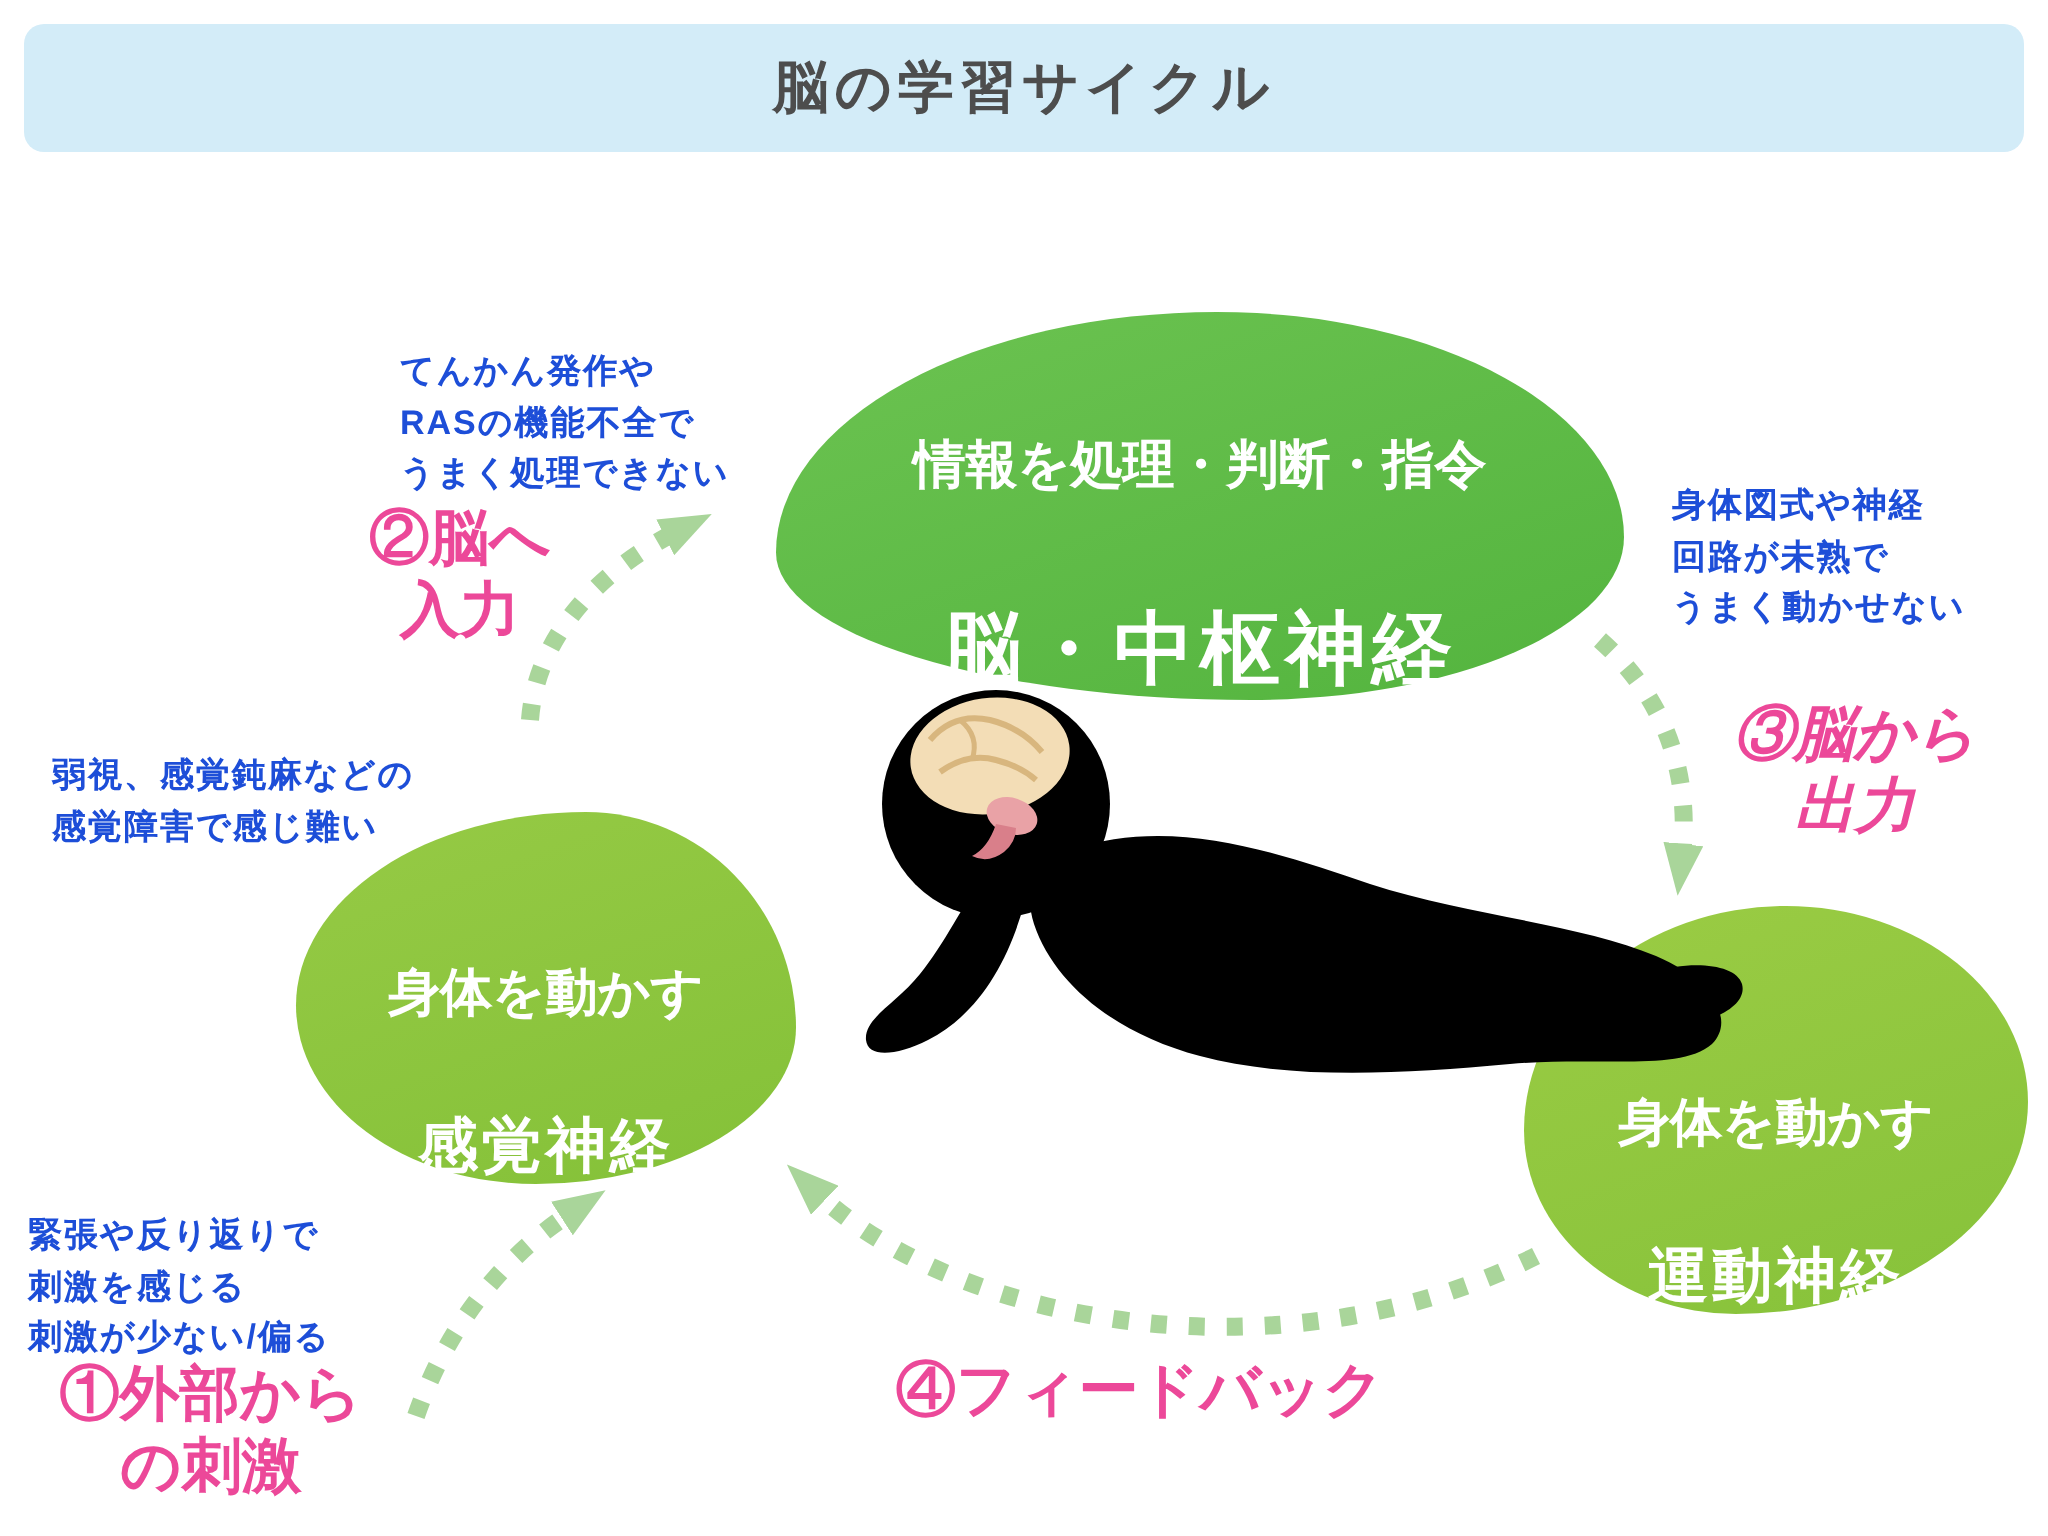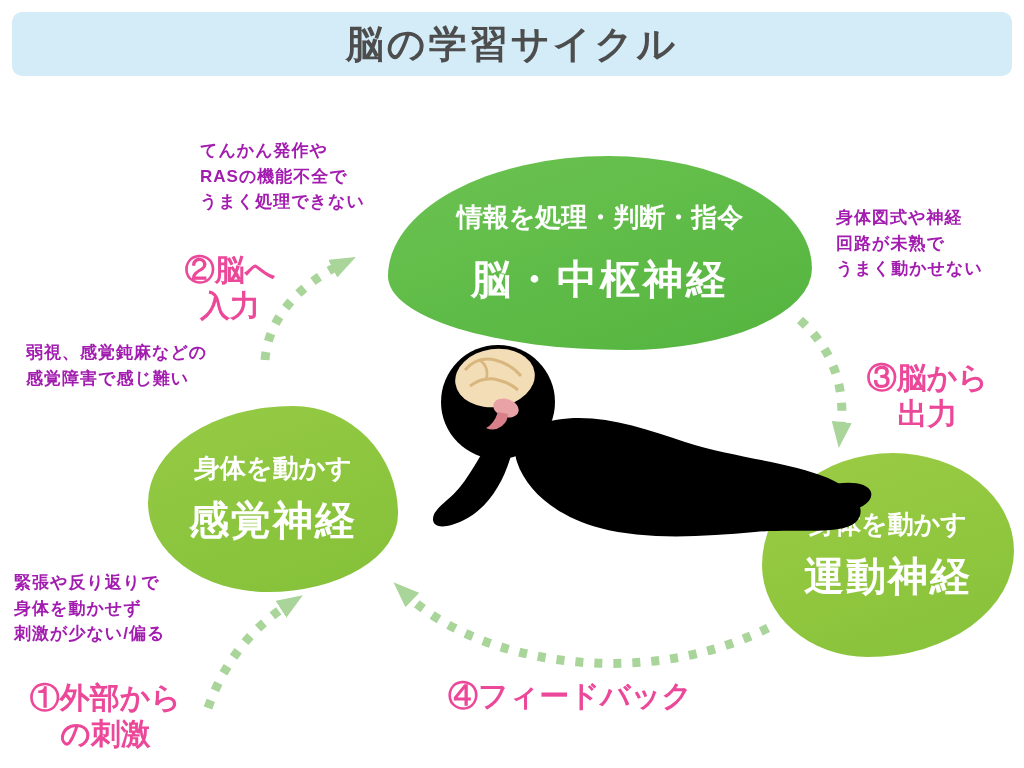--- a/index.html
+++ b/index.html
@@ -8,61 +8,62 @@
     background:#ffffff;
     font-family:"Liberation Sans", sans-serif;
   }
   
   .header {
     position:absolute; left:12px; top:12px; width:1000px; height:64px;
     background:#d3ecf8; border-radius:10px;
     display:flex; align-items:center; justify-content:center;
   }
   .header h1 {
-    margin:0; font-size:38px; font-weight:700; color:#4d4d4d; letter-spacing:3px;
+    margin:0; font-size:28px; font-weight:700; color:#4d4d4d; letter-spacing:3px;
   }
   
   .blob {
     position:absolute; display:flex; flex-direction:column;
-    align-items:center; justify-content:center; color:#ffffff; text-align:center;
+    align-items:center; justify-content:flex-end; color:#ffffff; text-align:center;
     z-index:1;
+    gap:32px;
   }
   .blob-brain {
     left:388px; top:156px; width:424px; height:194px;
     background:linear-gradient(160deg,#6cc351,#53b43e);
     border-radius:52% 48% 44% 56% / 62% 58% 42% 38%;
   }
   .blob-sensory {
     left:148px; top:406px; width:250px; height:186px;
     background:linear-gradient(160deg,#96ca45,#84c138);
     border-radius:58% 42% 52% 48% / 52% 58% 42% 48%;
   }
   .blob-motor {
     left:762px; top:453px; width:252px; height:204px;
     background:linear-gradient(160deg,#9bcc44,#86c23a);
     border-radius:52% 48% 58% 42% / 55% 48% 52% 45%;
   }
   .blob-sub   { font-size:26px; font-weight:700; line-height:1.2; }
-  .blob-title { font-size:40px; font-weight:700; line-height:1.25; margin-top:10px; letter-spacing:2px; }
+  .blob-title { font-size:30px; font-weight:700; line-height:1.25; margin-top:10px; letter-spacing:2px; }
   .blob-title-lg { font-size:40px; letter-spacing:3px;margin-top:20px; }
   
   .overlay { position:absolute; left:0; top:0; z-index:2; pointer-events:none; }
   
   .step {
     position:absolute; z-index:3; font-size:30px; font-weight:700; color:#ec4899;
     text-align:center; white-space:pre-line; line-height:1.2;
   }
   .step-to-brain   { left:140px; top:252px; width:180px; }
-  .step-from-brain { left:845px; top:360px; width:165px; }
+  .step-from-brain { left:845px; top:350px; width:165px;font-style:italic; }
   .step-external   { left:18px;  top:680px; width:175px; }
   .step-feedback   { left:420px; top:678px; width:300px; }
   
   .ann {
-    position:absolute; z-index:3; font-size:17px; font-weight:700; color:#a21caf;
-    white-space:pre-line; line-height:1.5; letter-spacing:1px;
+    position:absolute; z-index:3; font-size:17px; font-weight:700; color:#1d4ed8;
+    white-space:pre-line; line-height:1.5; letter-spacing:1px;margin-top:35px;
   }
   .ann-processing { left:200px; top:138px; width:220px; }
   .ann-movement   { left:836px; top:205px; width:200px; }
   .ann-sensing    { left:26px;  top:340px; width:230px; }
   .ann-stimulus   { left:14px;  top:570px; width:200px; }
 </style>
 </head>
 <body>
 
 <div class="canvas">
@@ -131,16 +132,16 @@
 
   <div class="ann ann-processing">てんかん発作や
 RASの機能不全で
 うまく処理できない</div>
   <div class="ann ann-movement">身体図式や神経
 回路が未熟で
 うまく動かせない</div>
   <div class="ann ann-sensing">弱視、感覚鈍麻などの
 感覚障害で感じ難い</div>
   <div class="ann ann-stimulus">緊張や反り返りで
-身体を動かせず
+刺激を感じる
 刺激が少ない/偏る</div>
 
 </div>
 
 </body></html>

